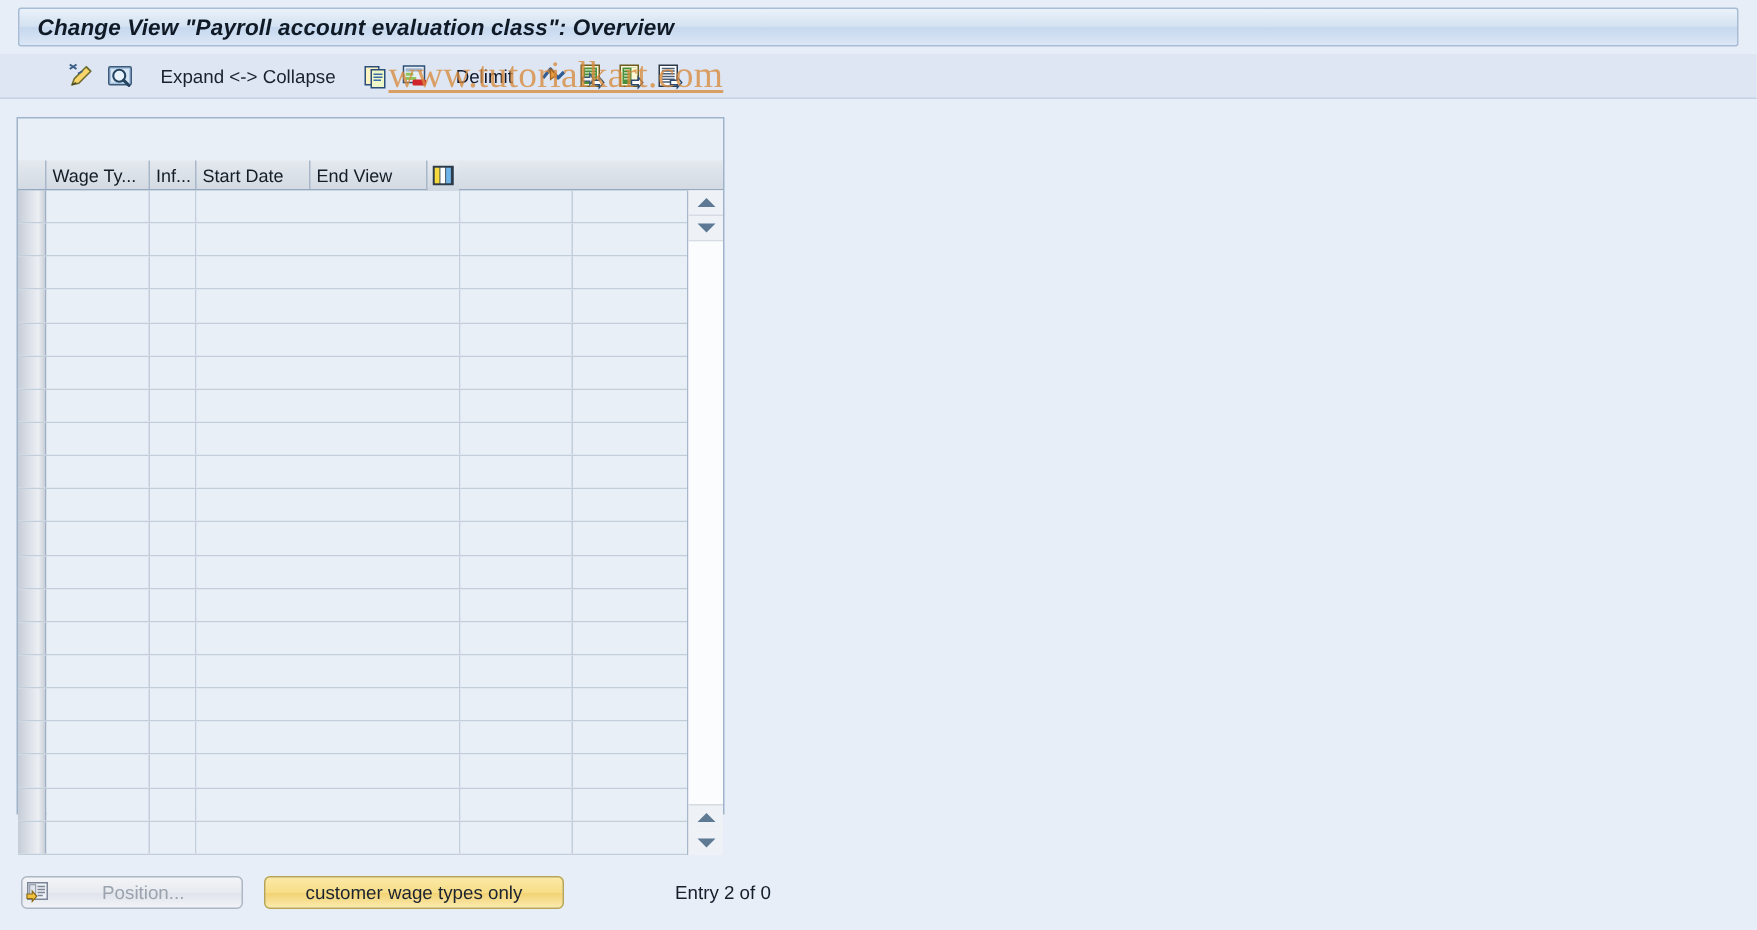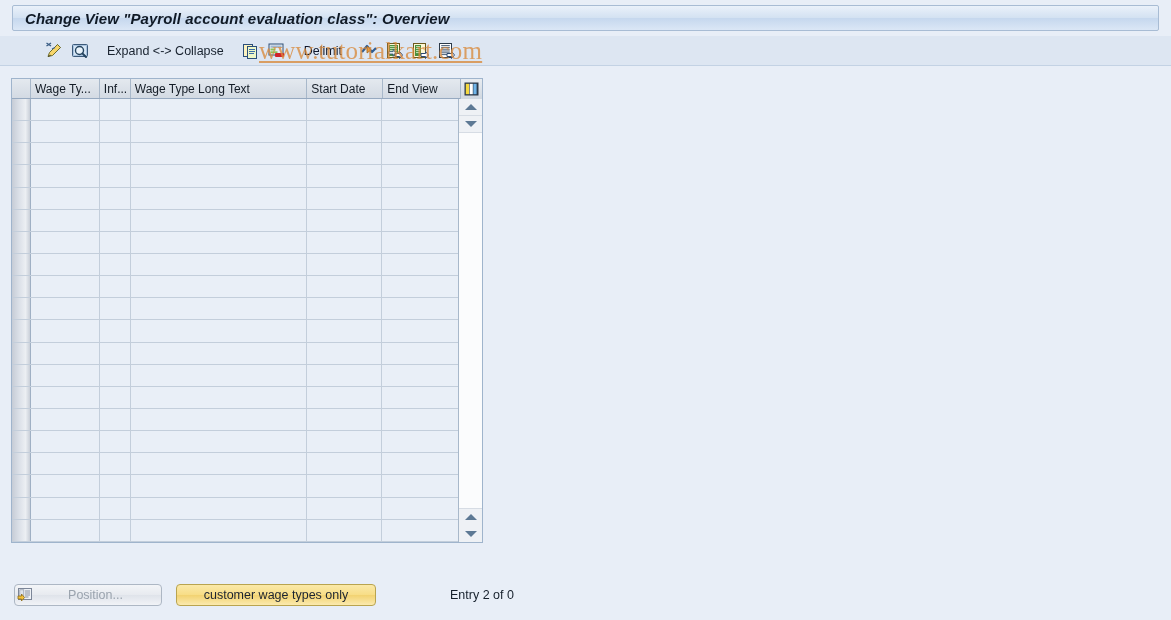--- a/index.html
+++ b/index.html
@@ -73,20 +73,21 @@
     position: absolute; left: 11px; top: 78px;
     width: 472px; height: 465px;
     border: 1px solid #9fb4cc;
     background: #e9eff7;
   }
   #thead {
     display: flex;
     height: 20px;
     background: linear-gradient(to bottom, #e4e9ef 0%, #d3dae3 100%);
     border-bottom: 1px solid #96a9c0;
+    margin-top: 28px;
   }
   .th {
     border-right: 1px solid #a8b8ca;
     font-size: 12px;
     color: #141c26;
     display: flex; align-items: center;
     padding-left: 4px;
     overflow: hidden; white-space: nowrap;
     height: 100%;
   }
@@ -294,21 +295,20 @@
 </div>
 
 <div id="watermark">www.tutorialkart.com</div>
 
 <div id="tablewrap">
 
   <div id="thead">
     <div class="th sel"></div>
     <div class="th c1">Wage Ty...</div>
     <div class="th c2">Inf...</div>
-    <div class="th c3">Wage Type Long Text</div>
     <div class="th c4">Start Date</div>
     <div class="th c5">End View</div>
     <div id="corner-btn">
       <svg width="15" height="14" viewBox="0 0 15 14">
         <rect x="0.5" y="0.5" width="14" height="13" fill="#2c3a4a"></rect>
         <rect x="1.8" y="1.8" width="3.2" height="10.4" fill="#f5d93f"></rect>
         <rect x="5.6" y="1.8" width="3.2" height="10.4" fill="#ffffff"></rect>
         <rect x="9.4" y="1.8" width="3.2" height="10.4" fill="#6fb4e8"></rect>
       </svg>
     </div>

